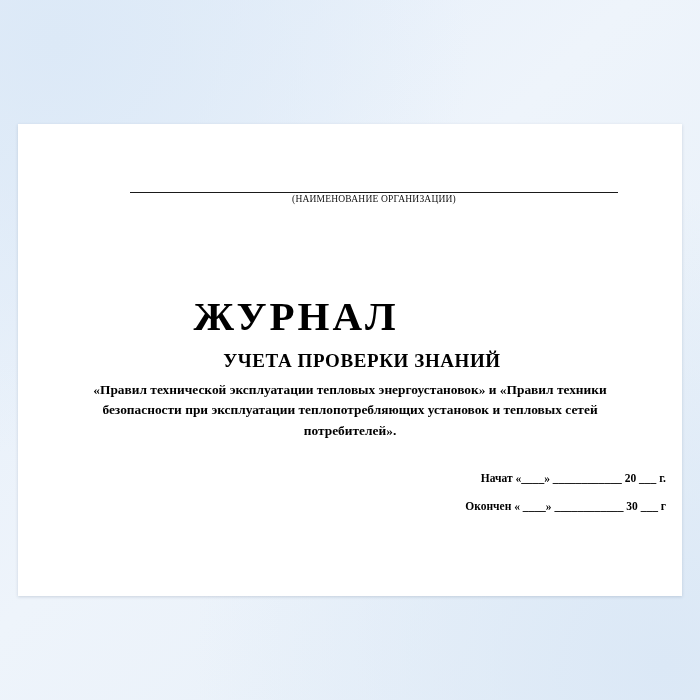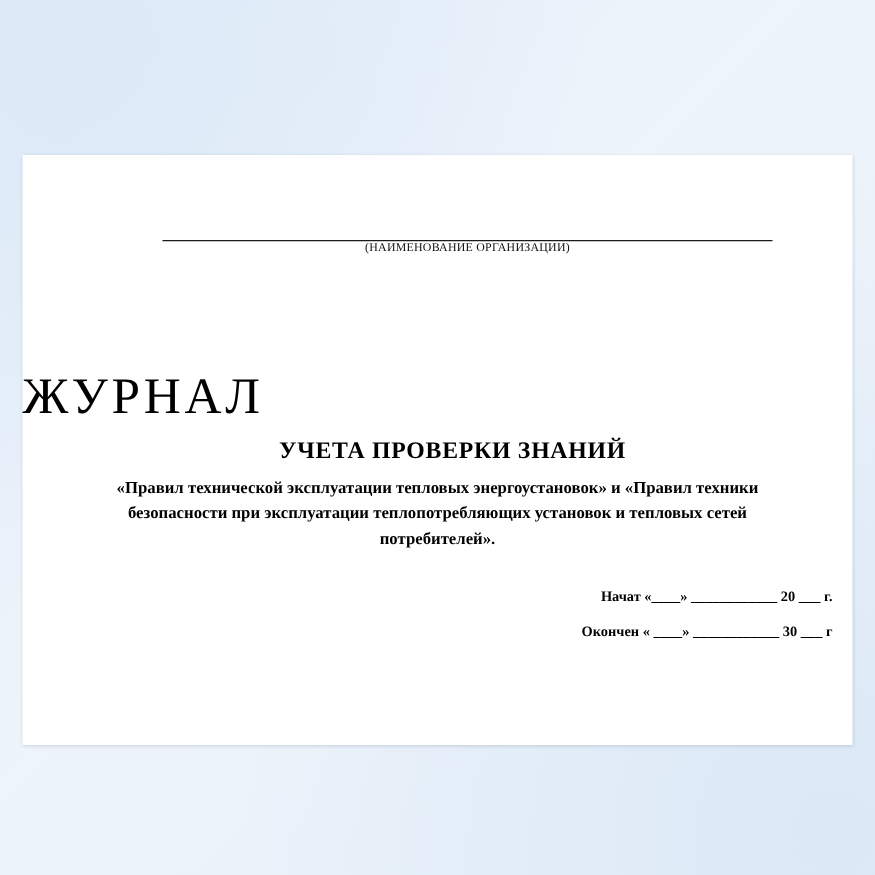--- a/index.html
+++ b/index.html
@@ -55,22 +55,23 @@
     text-align: center;
     font-size: 9.5px;
     letter-spacing: 0.2px;
     color: #111;
   }
   .title-main {
     position: absolute;
     left: 0;
     top: 172px;
     width: 556px;
+    text-align: center;
     font-size: 41px;
-    font-weight: normal;
+    font-weight: bold;
     letter-spacing: 3px;
     color: #000;
     line-height: 1;
   }
   .title-sub {
     position: absolute;
     left: 0;
     top: 226px;
     width: 688px;
     text-align: center;

